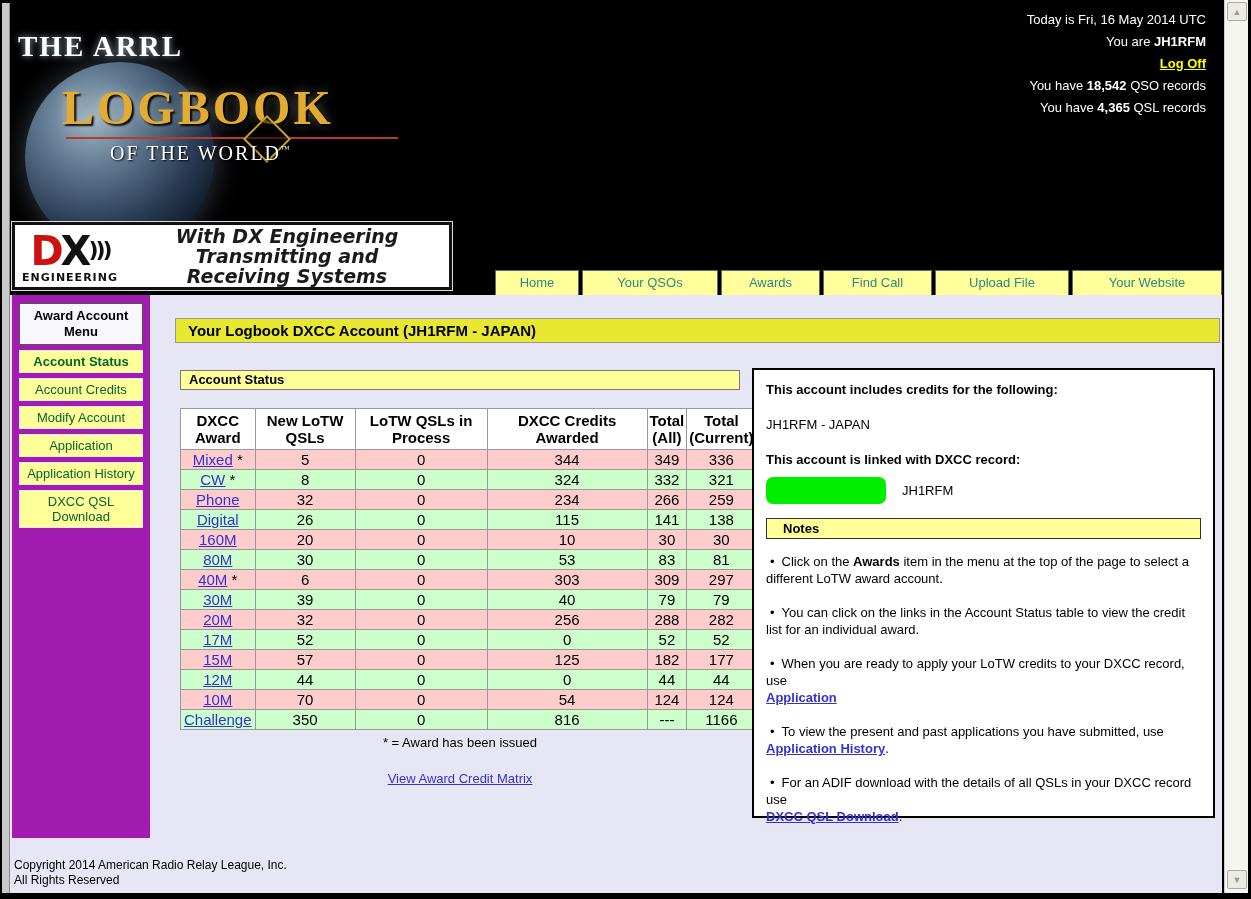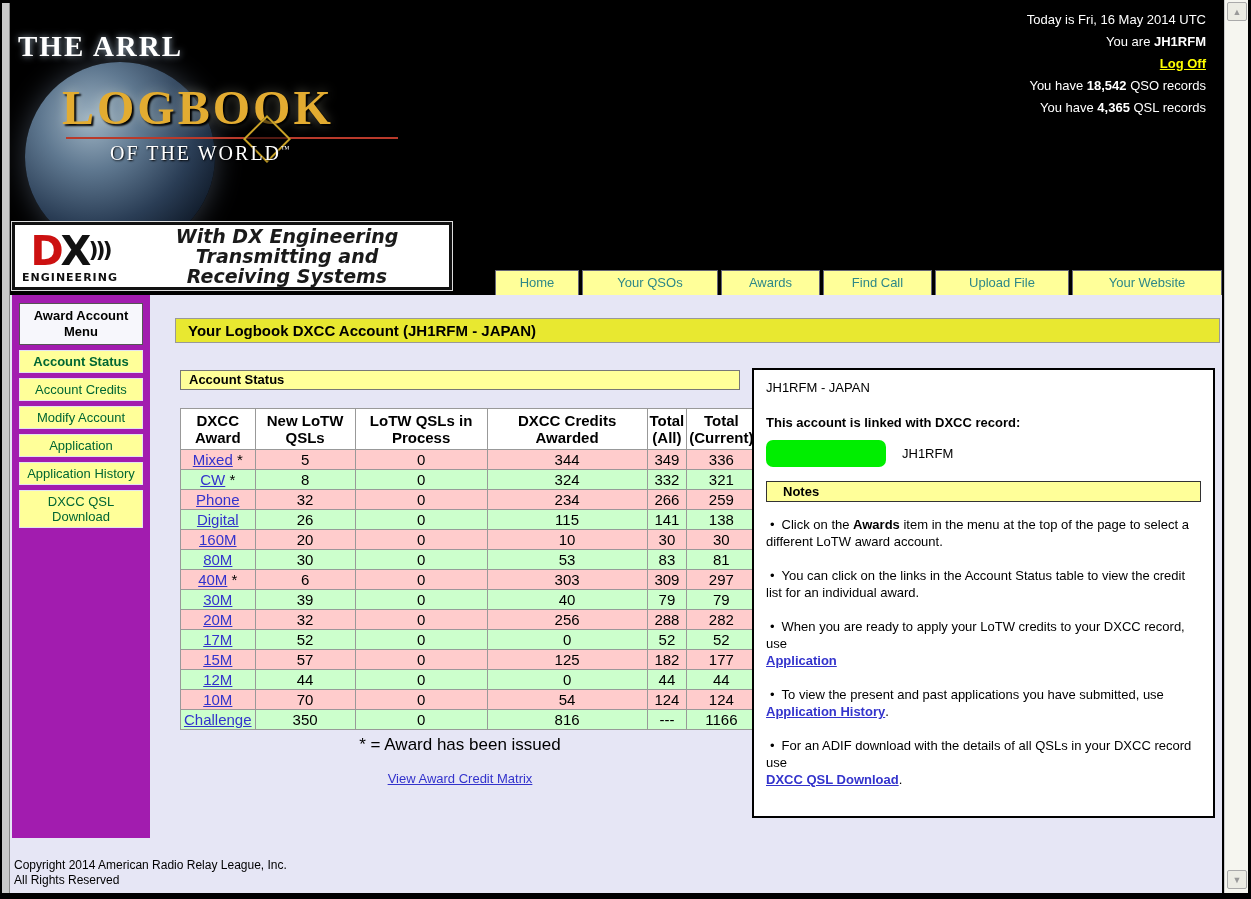--- a/index.html
+++ b/index.html
@@ -76,21 +76,21 @@
                  border:1px solid #777; font-weight:bold; font-size:13px; line-height:18px; padding-left:8px; color:#000; }
 
   table.status { position:absolute; left:170px; top:113px; border-collapse:collapse; font-size:15px; background:#fff; }
   table.status th { background:#fff; border:1px solid #999; font-weight:bold; padding:3px 2px; line-height:17px; color:#000; }
   table.status td { border:1px solid #999; text-align:center; padding:1px 3px; height:19px; color:#000; }
   tr.row-pink td { background:#FFCCCC; }
   tr.row-green td { background:#CCFFCC; }
   a.award-link, .blue-link { color:#3333CC; text-decoration:underline; cursor:pointer; }
   .star { color:#000; text-decoration:none; }
 
-  .footnote { position:absolute; left:170px; top:440px; width:560px; text-align:center; font-size:17px; color:#000; }
+  .footnote { position:absolute; left:170px; top:440px; width:560px; text-align:center; font-size:13px; color:#000; }
   .matrix-link { position:absolute; left:170px; top:476px; width:560px; text-align:center; font-size:13px; }
 
   .panel { position:absolute; left:742px; top:73px; width:463px; height:450px; background:#fff;
            border:2px solid #000; padding:10px 12px; font-size:13px; color:#000; }
   .panel .heading { font-weight:bold; margin:2px 0 20px; }
   .panel .value { margin:0 0 20px; }
   .linked-row { display:flex; align-items:center; margin:10px 0 14px; }
   .redaction { width:120px; height:27px; background:#00EE00; border-radius:7px; }
   .linked-callsign { margin-left:16px; }
   .notes-bar { background:#FFFF99; border:1px solid #333; font-weight:bold; padding:2px 16px; margin:8px 0 14px; }
@@ -299,20 +299,21 @@
         <td>---</td>
         <td>1166</td>
       </tr>
         </tbody>
     </table>
 
     <div class="footnote">* = Award has been issued</div>
     <div class="matrix-link"><a class="blue-link">View Award Credit Matrix</a></div>
 
     <div class="panel">
+      <div class="heading">This account includes credits for the following:</div>
       <div class="value">JH1RFM - JAPAN</div>
       <div class="heading" style="margin-bottom:6px;">This account is linked with DXCC record:</div>
       <div class="linked-row">
         <div class="redaction"></div>
         <div class="linked-callsign">JH1RFM</div>
       </div>
       <div class="notes-bar">Notes</div>
 
       <div class="note"><span class="bullet">•</span><span>Click on the </span><b>Awards</b><span> item in the menu at the top of the page to select a different LoTW award account.</span></div>
       <div class="note"><span class="bullet">•</span><span>You can click on the links in the Account Status table to view the credit list for an individual award.</span></div>

